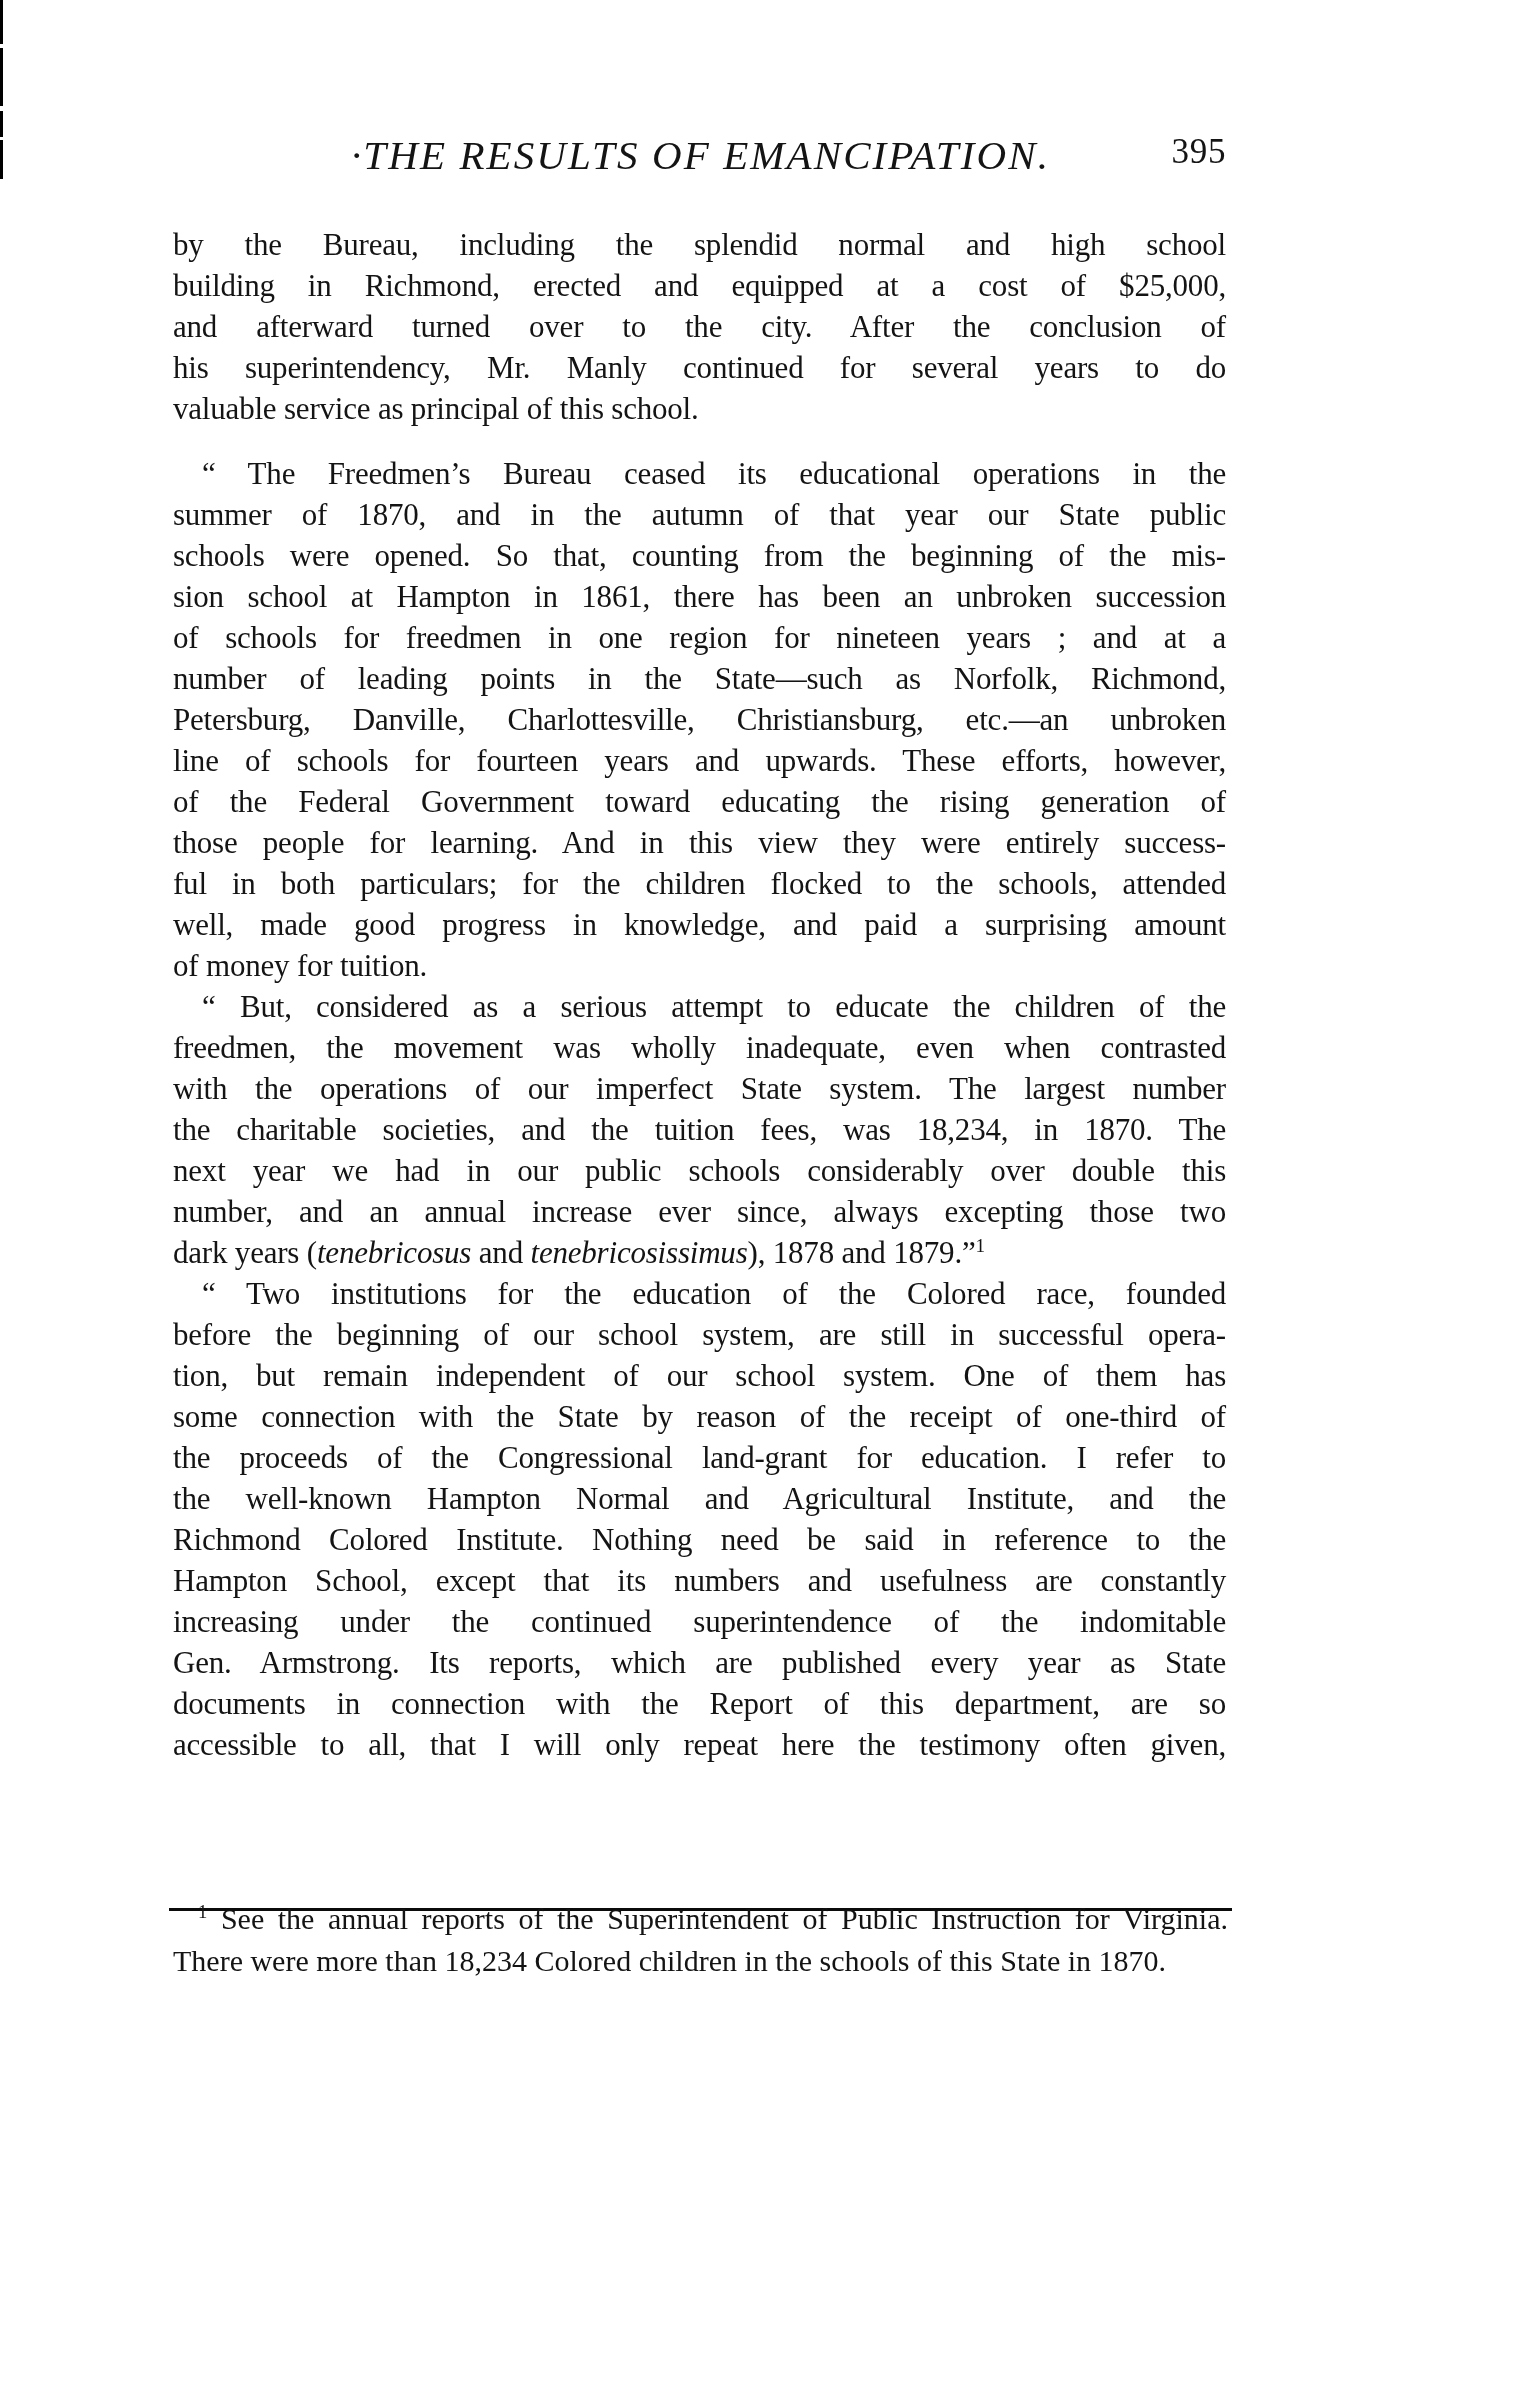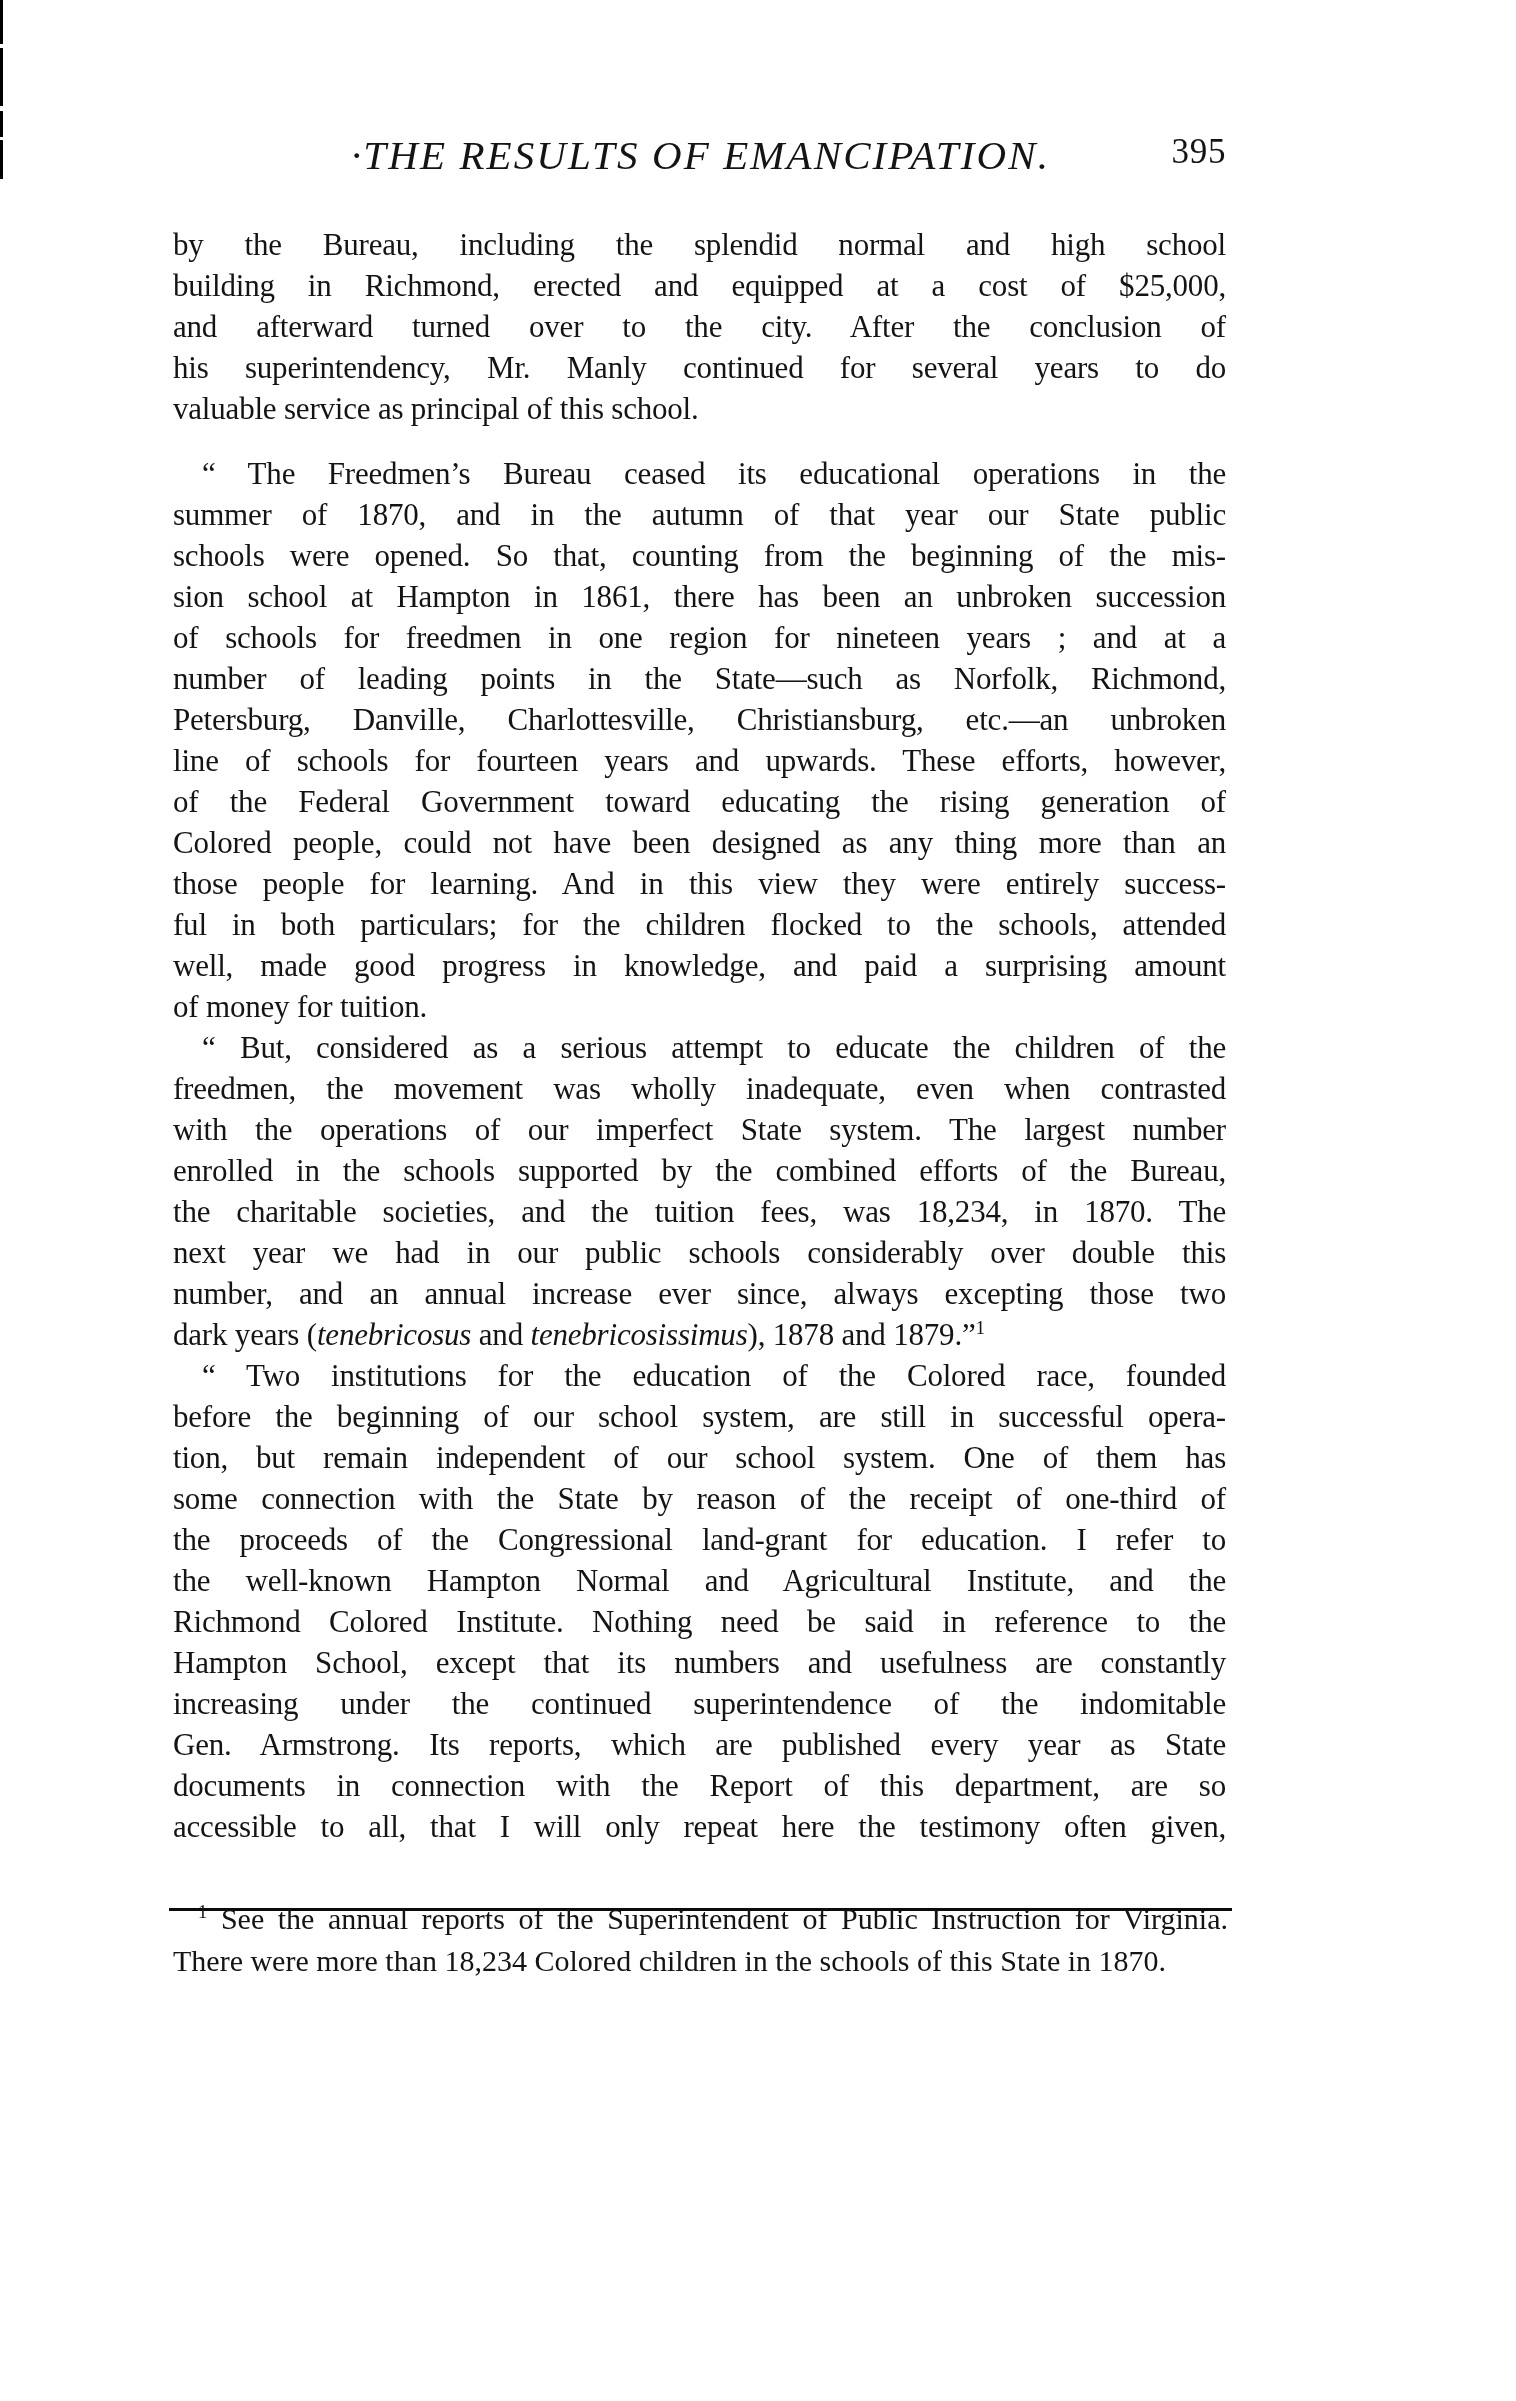--- a/index.html
+++ b/index.html
@@ -128,31 +128,29 @@
       <div class="para gap indent">
         <div class="line">“ The Freedmen’s Bureau ceased its educational operations in the</div>
         <div class="line">summer of 1870, and in the autumn of that year our State public</div>
         <div class="line">schools were opened. So that, counting from the beginning of the mis-</div>
         <div class="line">sion school at Hampton in 1861, there has been an unbroken succession</div>
         <div class="line">of schools for freedmen in one region for nineteen years ; and at a</div>
         <div class="line">number of leading points in the State—such as Norfolk, Richmond,</div>
         <div class="line">Petersburg, Danville, Charlottesville, Christiansburg, etc.—an unbroken</div>
         <div class="line">line of schools for fourteen years and upwards. These efforts, however,</div>
         <div class="line">of the Federal Government toward educating the rising generation of</div>
-        <div class="line">Colored people, could not have been designed as any thing more than an</div>
         <div class="line">those people for learning. And in this view they were entirely success-</div>
         <div class="line">ful in both particulars; for the children flocked to the schools, attended</div>
         <div class="line">well, made good progress in knowledge, and paid a surprising amount</div>
         <div class="line last">of money for tuition.</div>
       </div>
       <div class="para indent">
         <div class="line">“ But, considered as a serious attempt to educate the children of the</div>
         <div class="line">freedmen, the movement was wholly inadequate, even when contrasted</div>
         <div class="line">with the operations of our imperfect State system. The largest number</div>
-        <div class="line">enrolled in the schools supported by the combined efforts of the Bureau,</div>
         <div class="line">the charitable societies, and the tuition fees, was 18,234, in 1870. The</div>
         <div class="line">next year we had in our public schools considerably over double this</div>
         <div class="line">number, and an annual increase ever since, always excepting those two</div>
         <div class="line last"><span>dark years (</span><i>tenebricosus</i><span> and </span><i>tenebricosissimus</i><span>), 1878 and 1879.”</span><sup>1</sup></div>
       </div>
       <div class="para indent">
         <div class="line">“ Two institutions for the education of the Colored race, founded</div>
         <div class="line">before the beginning of our school system, are still in successful opera-</div>
         <div class="line">tion, but remain independent of our school system. One of them has</div>
         <div class="line">some connection with the State by reason of the receipt of one-third of</div>

